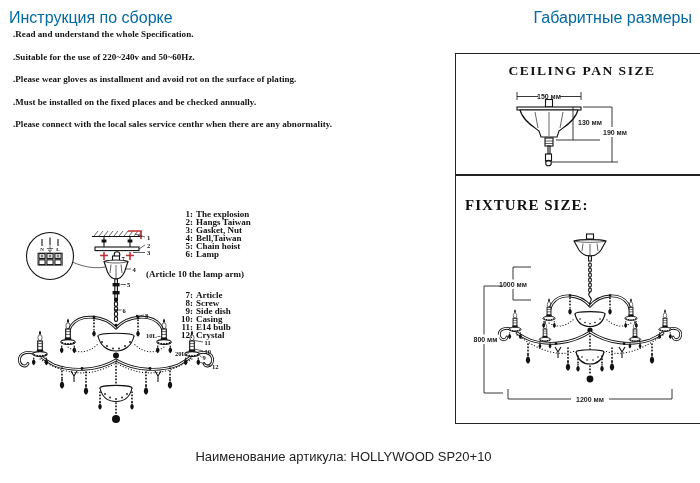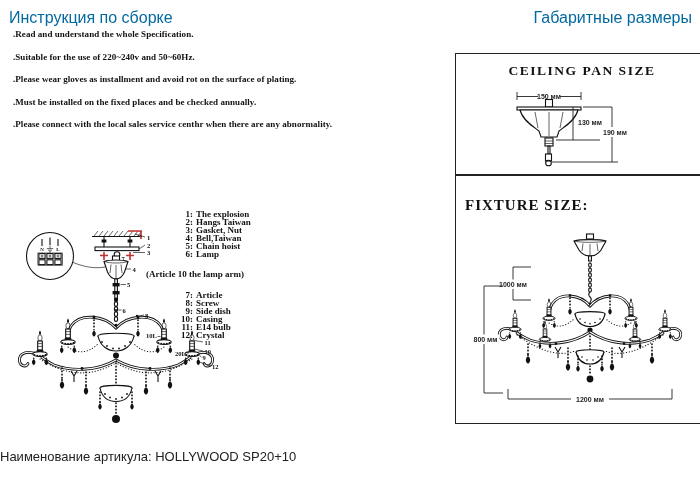--- a/index.html
+++ b/index.html
@@ -19,21 +19,21 @@
   .prow { display:flex; line-height:7.9px; }
   .pnum { width:47px; text-align:right; white-space:pre; }
   .plab { padding-left:3px; white-space:nowrap; }
   .pnote { line-height:7.9px; margin:13px 0; white-space:nowrap; }
   .box { position:absolute; left:455px; width:254px; border:1.5px solid #222;
          background:#fff; box-sizing:border-box; }
   .box1 { top:53px; height:122px; }
   .box2 { top:175px; height:249px; }
   .box-title1 { font-size:13.5px; letter-spacing:1.5px; margin-top:9px; text-align:center; }
   .box-title2 { font-size:15px; letter-spacing:1px; margin-top:21px; padding-left:9px; text-align:left; }
-  .footer { position:absolute; left:0; right:13px; top:449px; text-align:left; font-size:13px; color:#222; }
+  .footer { position:absolute; left:0; right:13px; top:449px; text-align:center; font-size:13px; color:#222; }
   svg { position:absolute; overflow:visible; }
   .asm { left:0; top:225px; }
   .cps { left:455px; top:80px; }
   .fxs { left:455px; top:212px; }
   .ln { stroke:#111; stroke-width:1.1; fill:none; }
   .lnf { stroke:#111; stroke-width:1.1; fill:#fff; }
   .thin { stroke:#111; stroke-width:0.65; fill:none; }
   .fb { fill:#111; stroke:none; }
   .tube { stroke:#111; stroke-width:2.8; fill:none; stroke-linecap:round; }
   .tubein { stroke:#fff; stroke-width:1.1; fill:none; stroke-linecap:round; }

